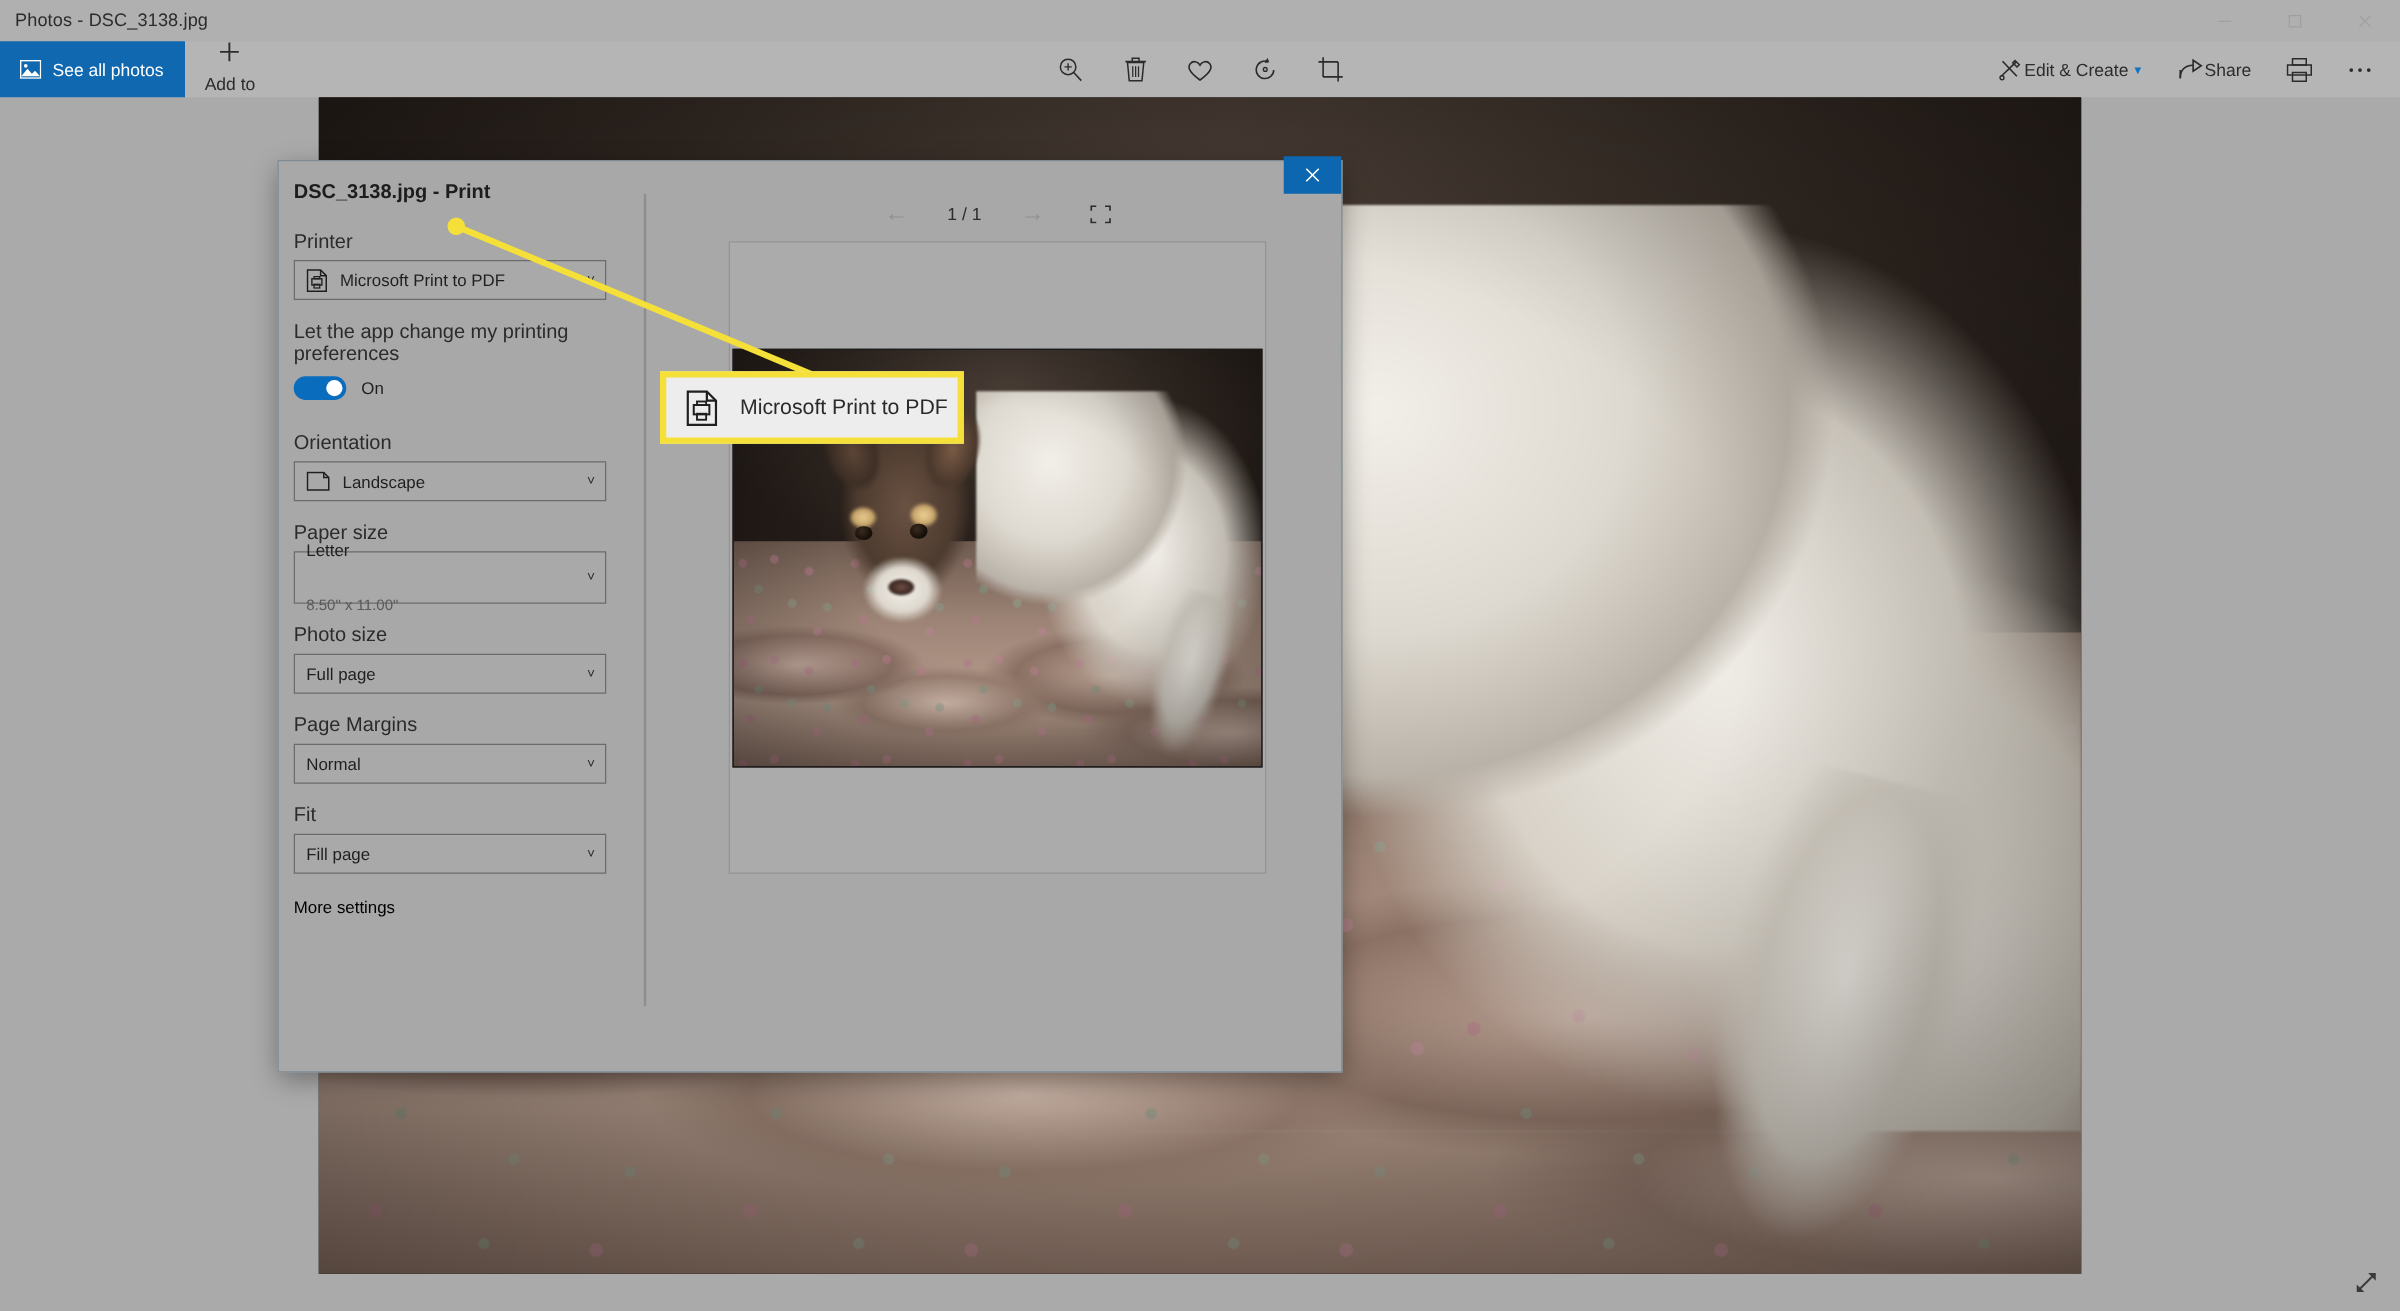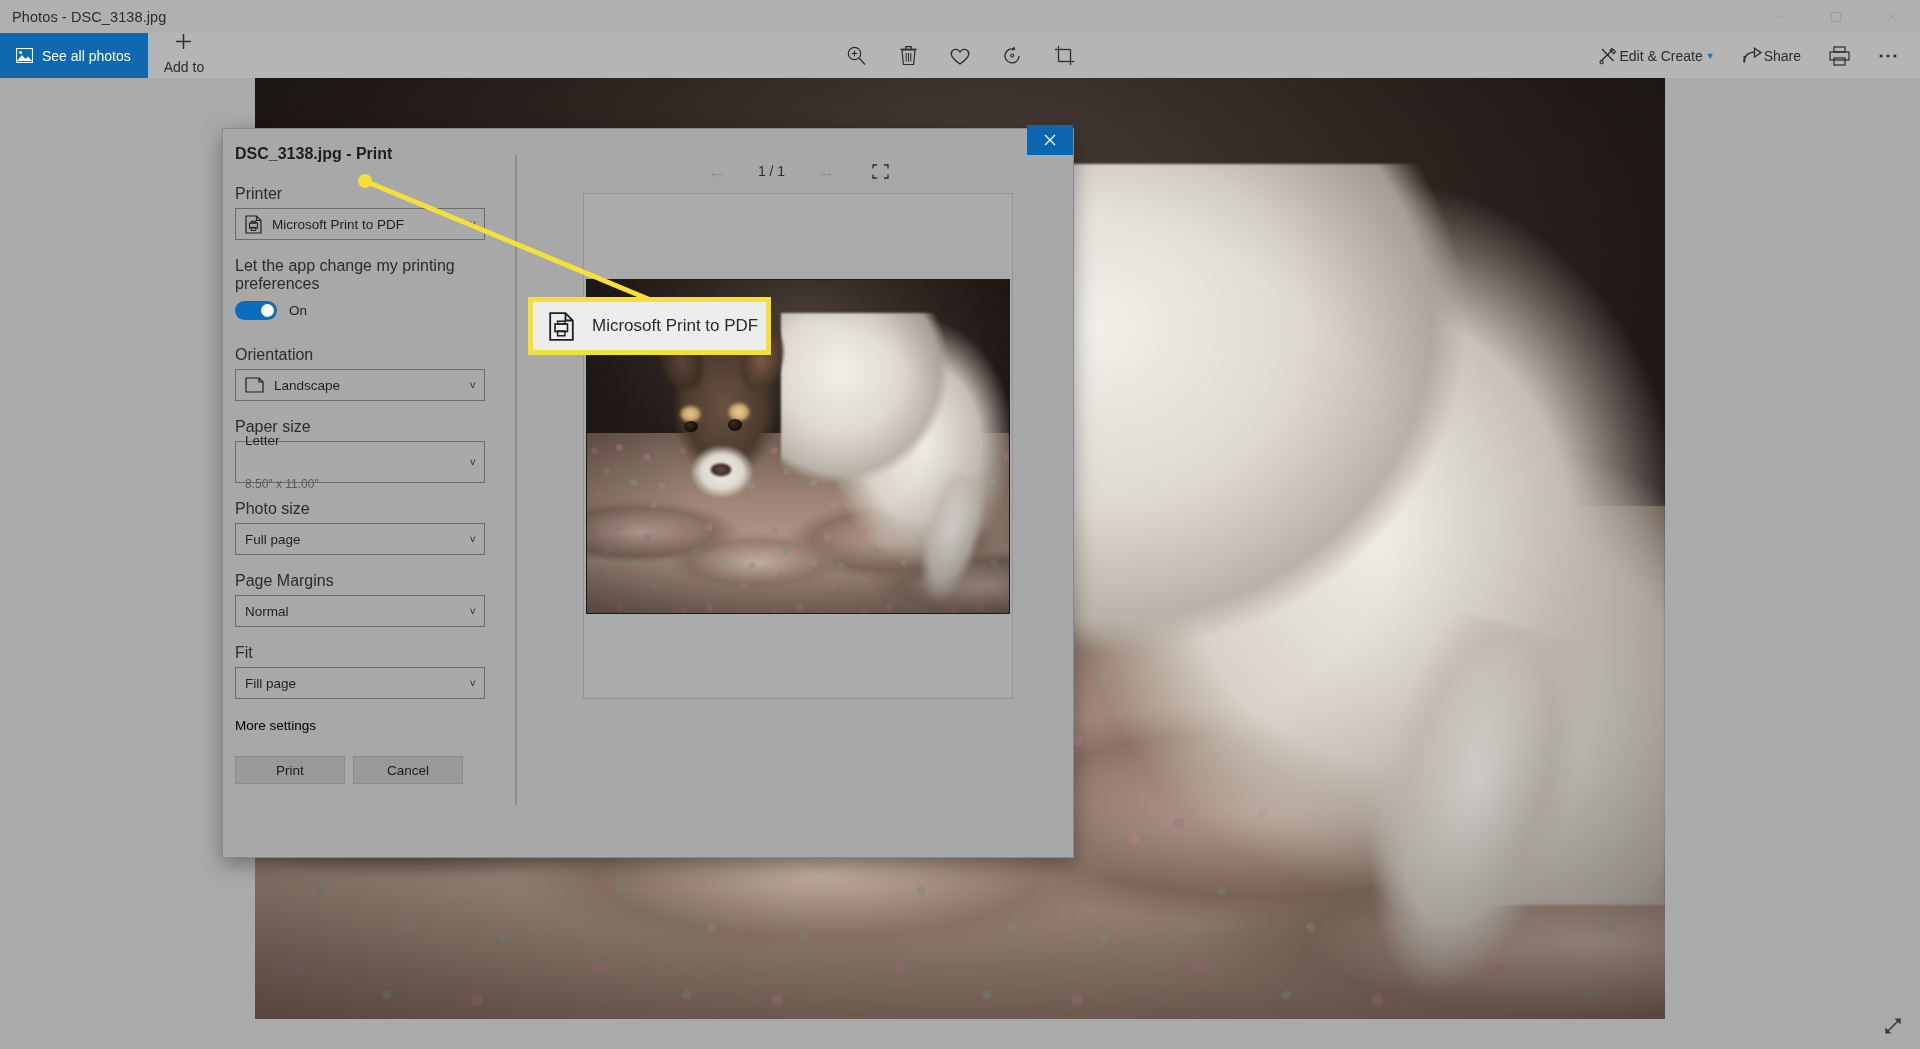--- a/index.html
+++ b/index.html
@@ -623,24 +623,20 @@
       <div class="field-group">
         <div class="field-label">Fit</div>
         <div class="combo">
           <span class="combo-text">Fill page</span>
           <span class="combo-chev">˅</span>
         </div>
       </div>
 
       <a id="more-settings-link">More settings</a>
 
-      <div id="dialog-buttons">
-        <button class="dlg-btn">Print</button>
-        <button class="dlg-btn">Cancel</button>
-      </div>
 
       <div id="settings-scrollbar"></div>
     </div>
 
     <div id="preview-pane">
       <div id="page-nav">
         <span class="nav-arrow">←</span>
         <span id="page-indicator">1 / 1</span>
         <span class="nav-arrow">→</span>
         <span id="fit-screen-icon">

